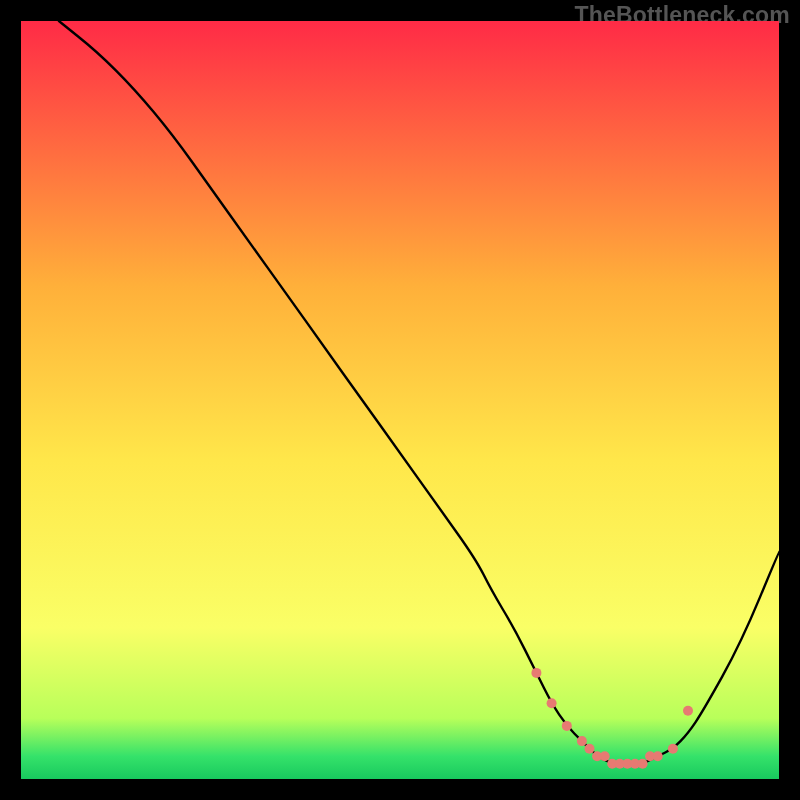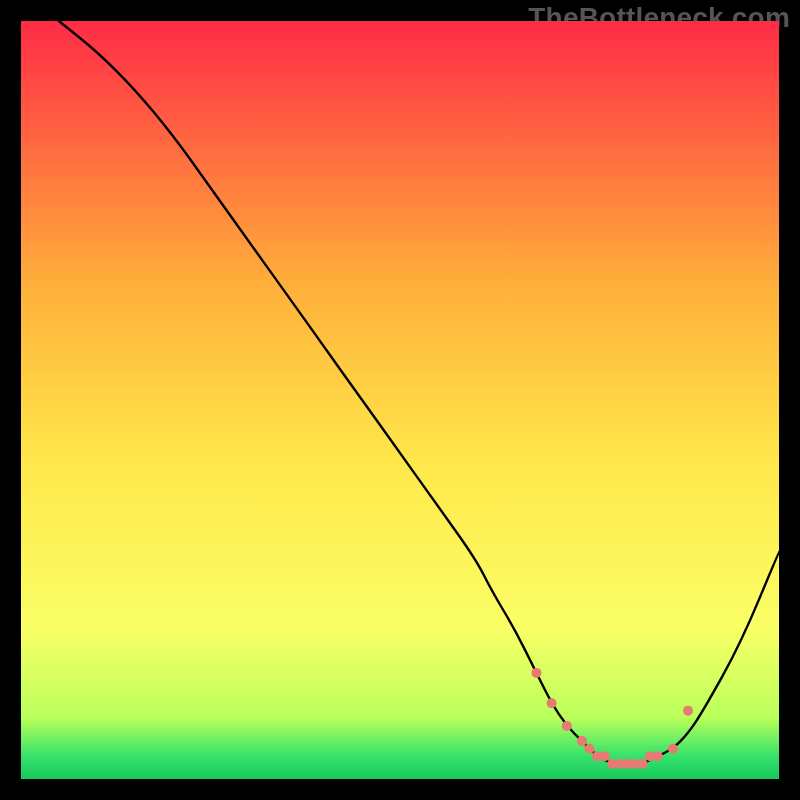--- a/index.html
+++ b/index.html
@@ -17,21 +17,21 @@
     width: 800px;
     height: 800px;
     background: #000;
   }
   .watermark {
     position: absolute;
     top: 2px;
     right: 10px;
     color: #555;
     font-family: Arial, Helvetica, sans-serif;
-    font-size: 28px;
+    font-size: 23px;
     font-weight: 600;
     letter-spacing: 0.2px;
     user-select: none;
   }
   .plot {
     position: absolute;
     left: 21px;
     top: 21px;
     width: 758px;
     height: 758px;

